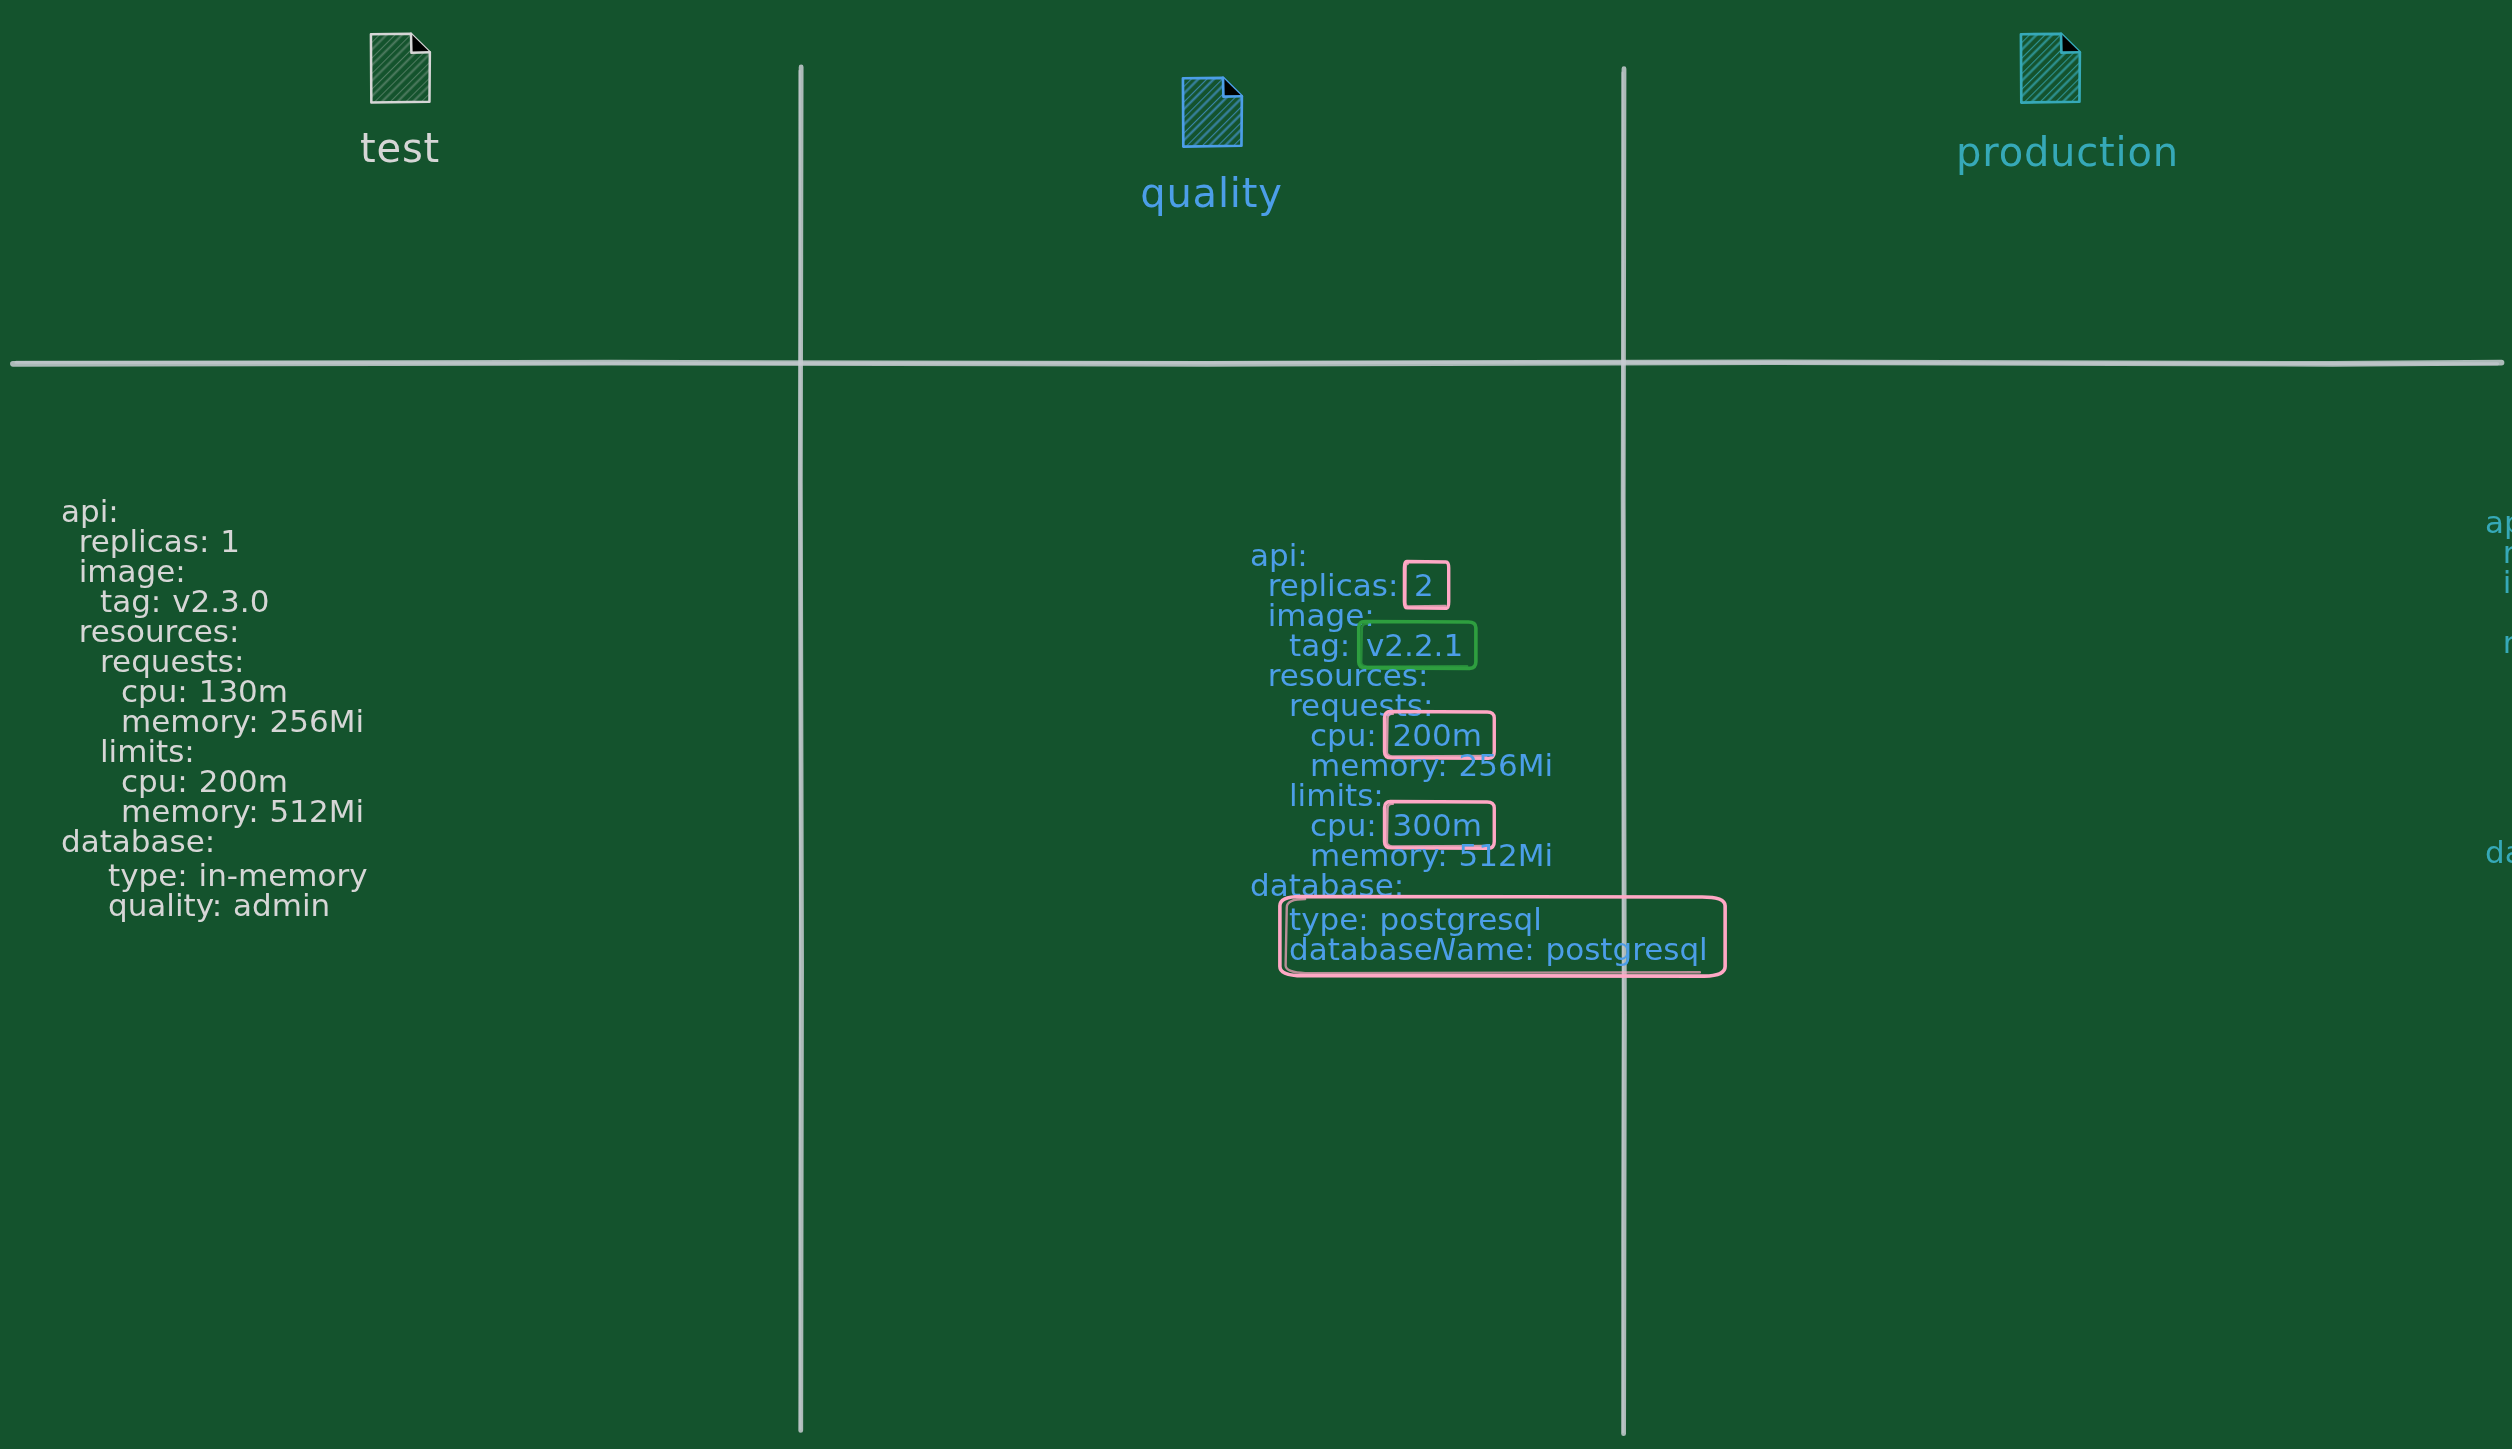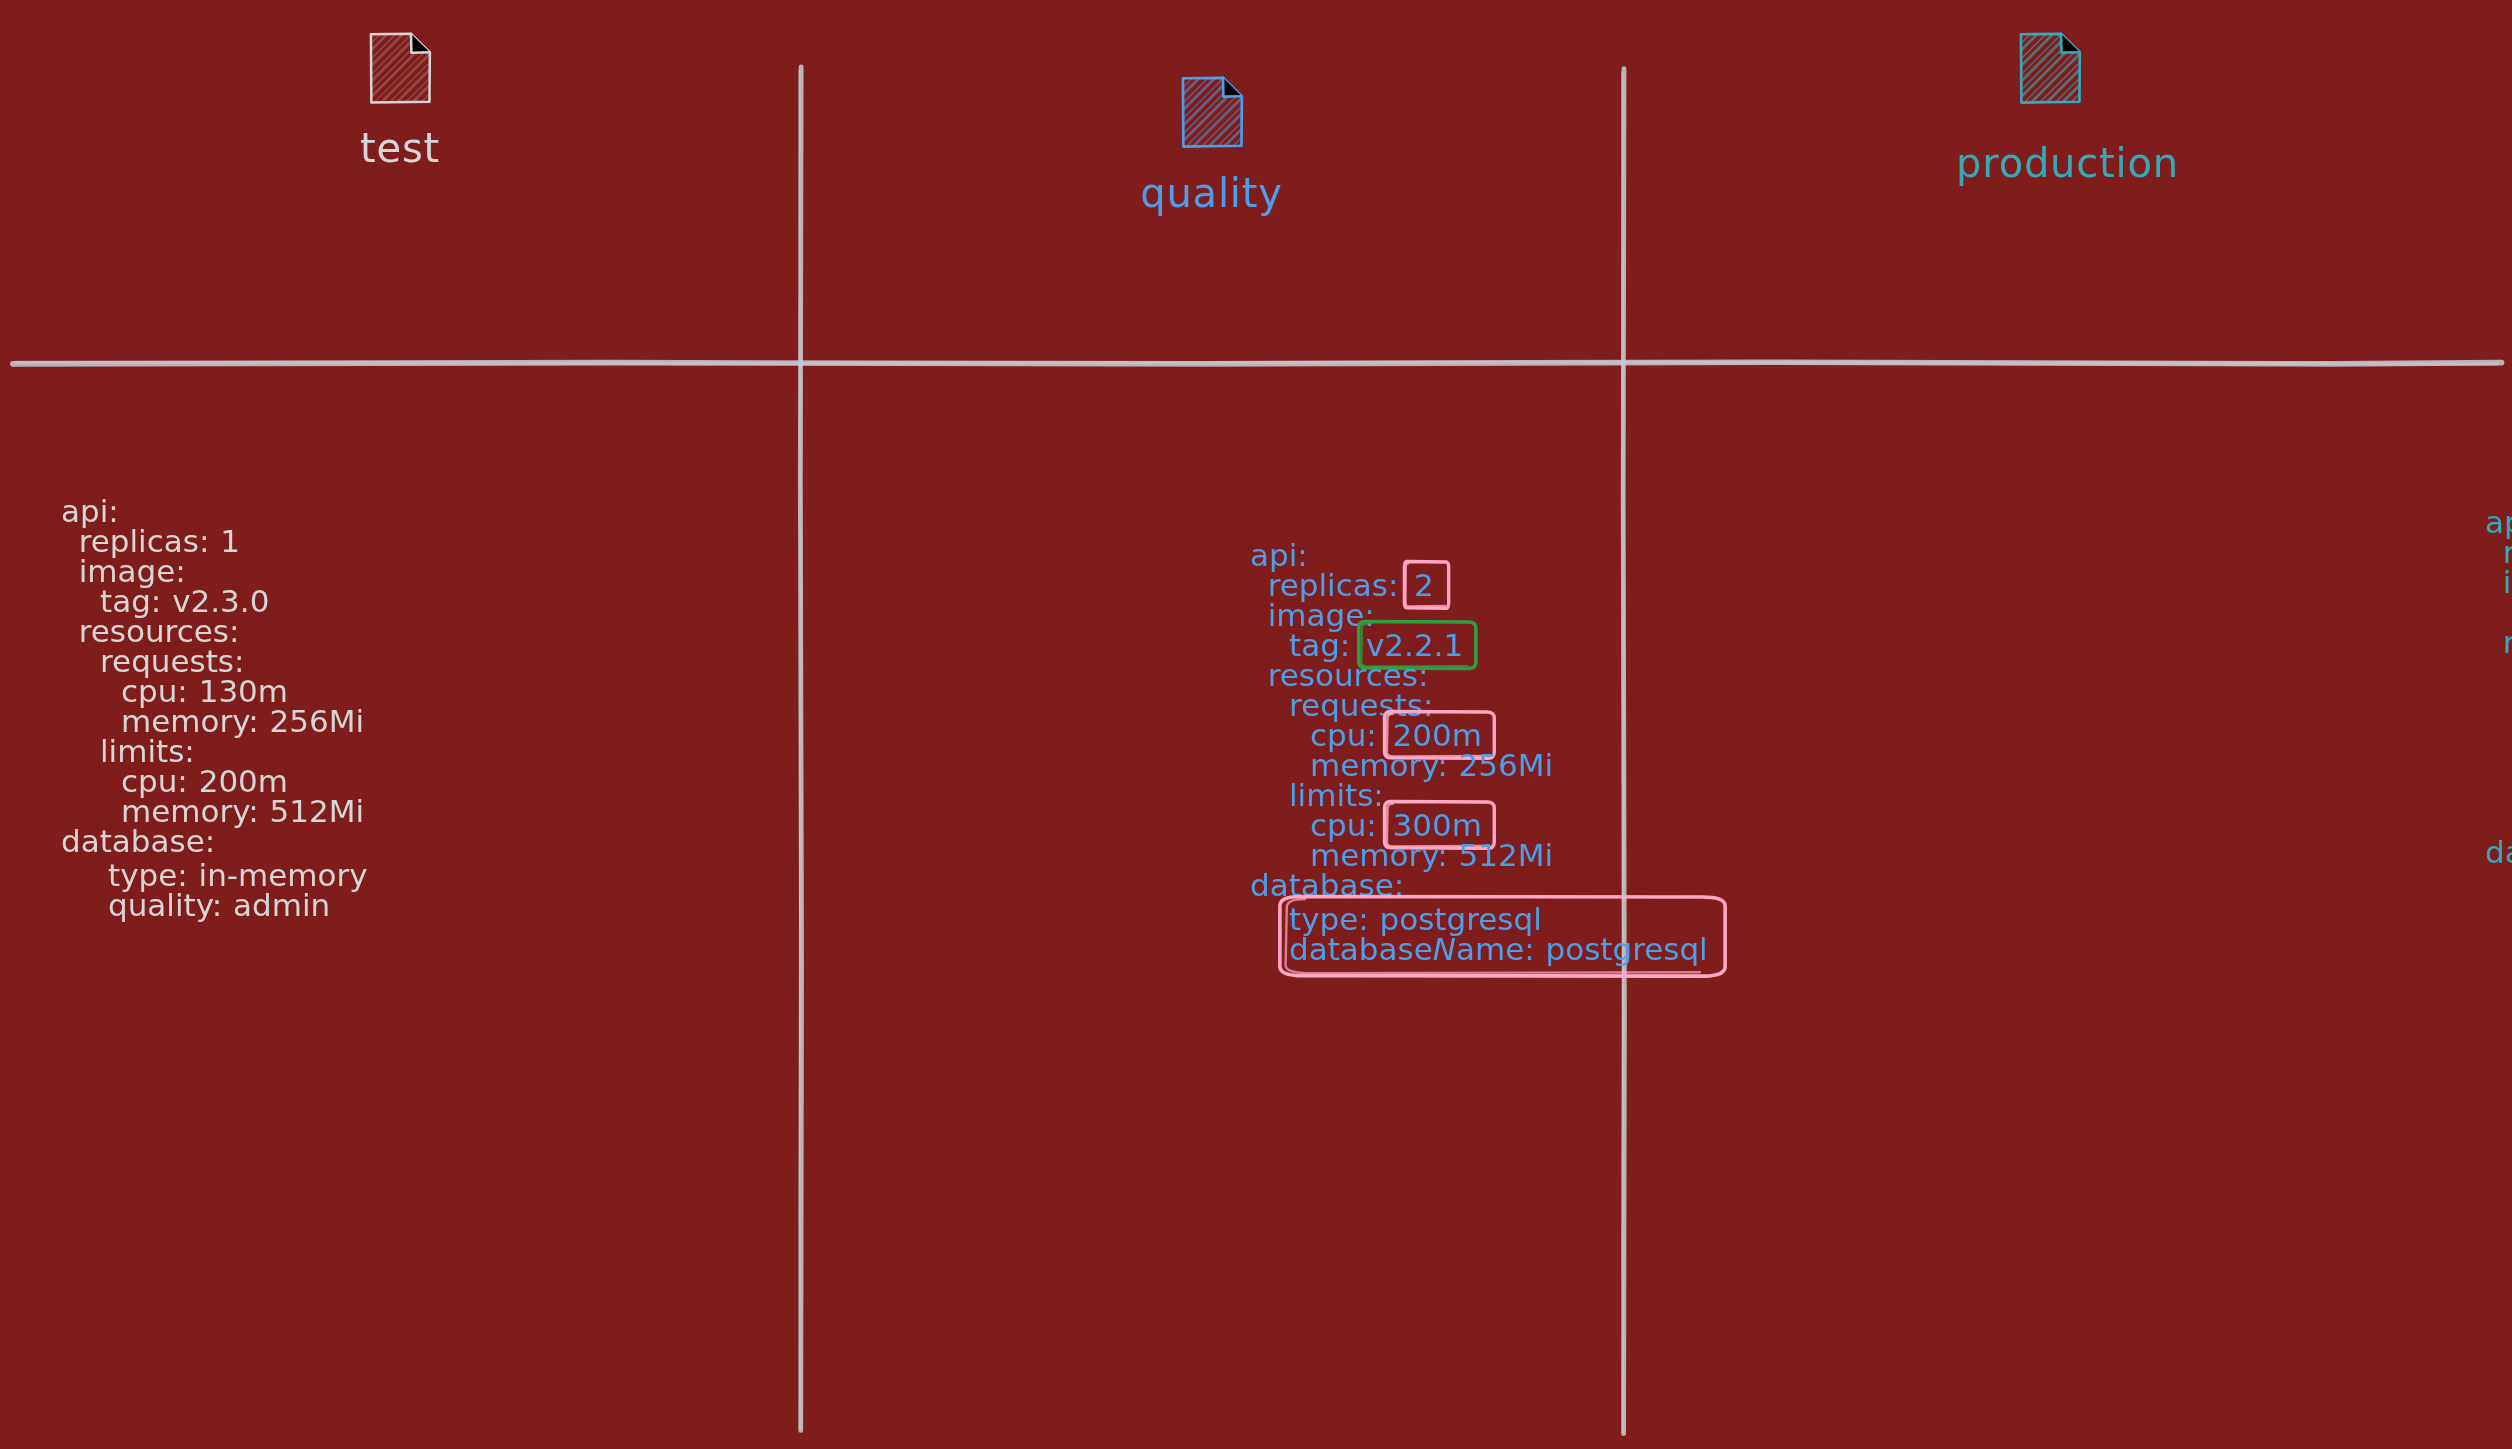--- a/index.html
+++ b/index.html
@@ -9,21 +9,21 @@
     width: 2512px;
     height: 1450px;
     background: #000000;
     overflow: hidden;
   }
 
   #board {
     position: relative;
     width: 2512px;
     height: 1450px;
-    background: #7f1d1d;
+    background: #14532d;
     font-family: "DejaVu Sans", sans-serif;
   }
 
   
   .divider-svg {
     position: absolute;
     left: 0; top: 0;
     width: 2512px;
     height: 1450px;
     pointer-events: none;
@@ -65,21 +65,21 @@
     width: 100%;
     text-align: center;
     font-family: "DejaVu Sans", sans-serif;
     font-size: 40px;
     font-weight: 400;
     letter-spacing: 0.8px;
     white-space: nowrap;
   }
   .col-test .col-title       { top: 125px; color: #d6d6d6; }
   .col-quality .col-title    { top: 126px; color: #4c9ee8; }
-  .col-production .col-title { top: 140px; color: #36a9b8; }
+  .col-production .col-title { top: 129px; color: #36a9b8; }
 
   
   .yaml-body {
     position: absolute;
     font-family: "DejaVu Sans", sans-serif;
     font-size: 31px;
     line-height: 1.0;
     white-space: nowrap;
   }
   .col-test .yaml-body       { left: 61px;  top: 496px;  color: #d6d6d6; }

